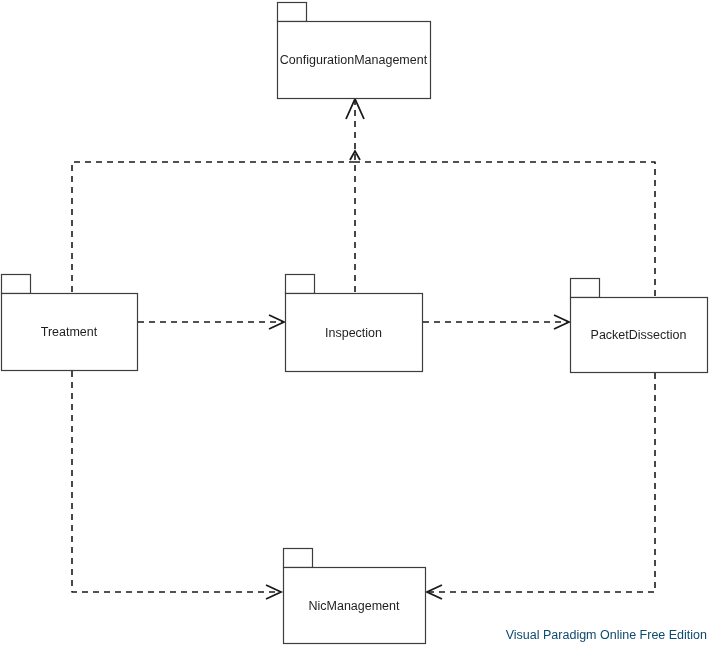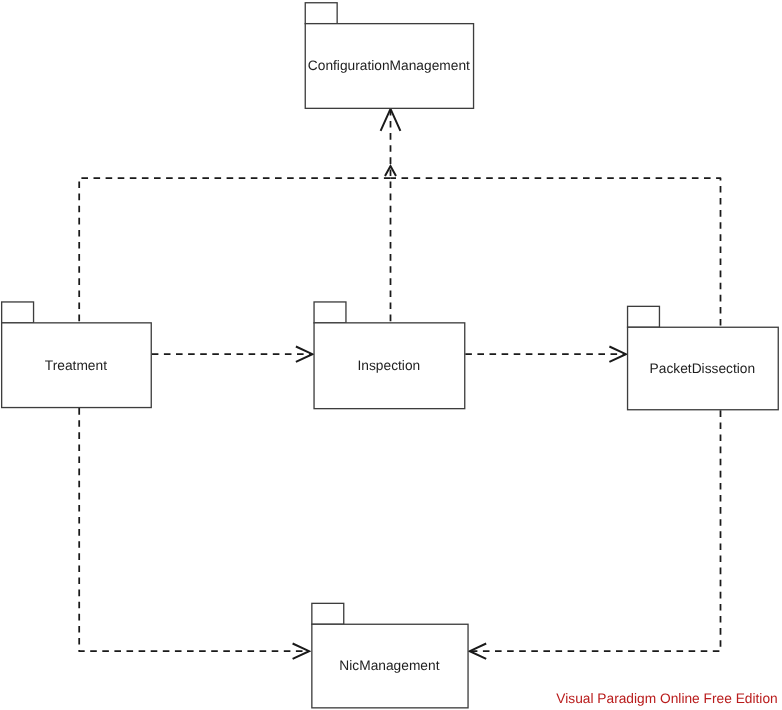--- a/index.html
+++ b/index.html
@@ -73,14 +73,14 @@
           <rect x="570.5" y="297.5" width="137" height="75" fill="#ffffff" stroke="#3d3d3d" stroke-width="1.2"></rect>
           <text x="638.5" y="339" text-anchor="middle" fill="#1f1f1f">PacketDissection</text>
         </g>
         <g>
           <rect x="283.5" y="548.5" width="29" height="19" fill="#ffffff" stroke="#3d3d3d" stroke-width="1.2"></rect>
           <rect x="283.5" y="567.5" width="142" height="76" fill="#ffffff" stroke="#3d3d3d" stroke-width="1.2"></rect>
           <text x="354" y="609.5" text-anchor="middle" fill="#1f1f1f">NicManagement</text>
         </g>
       </g>
   </svg>
-  <div class="watermark" style="color: #b91c1c;">Visual Paradigm Online Free Edition</div>
+  <div class="watermark" style="color: #0c4a6e;">Visual Paradigm Online Free Edition</div>
 </div>
 
 </body></html>

